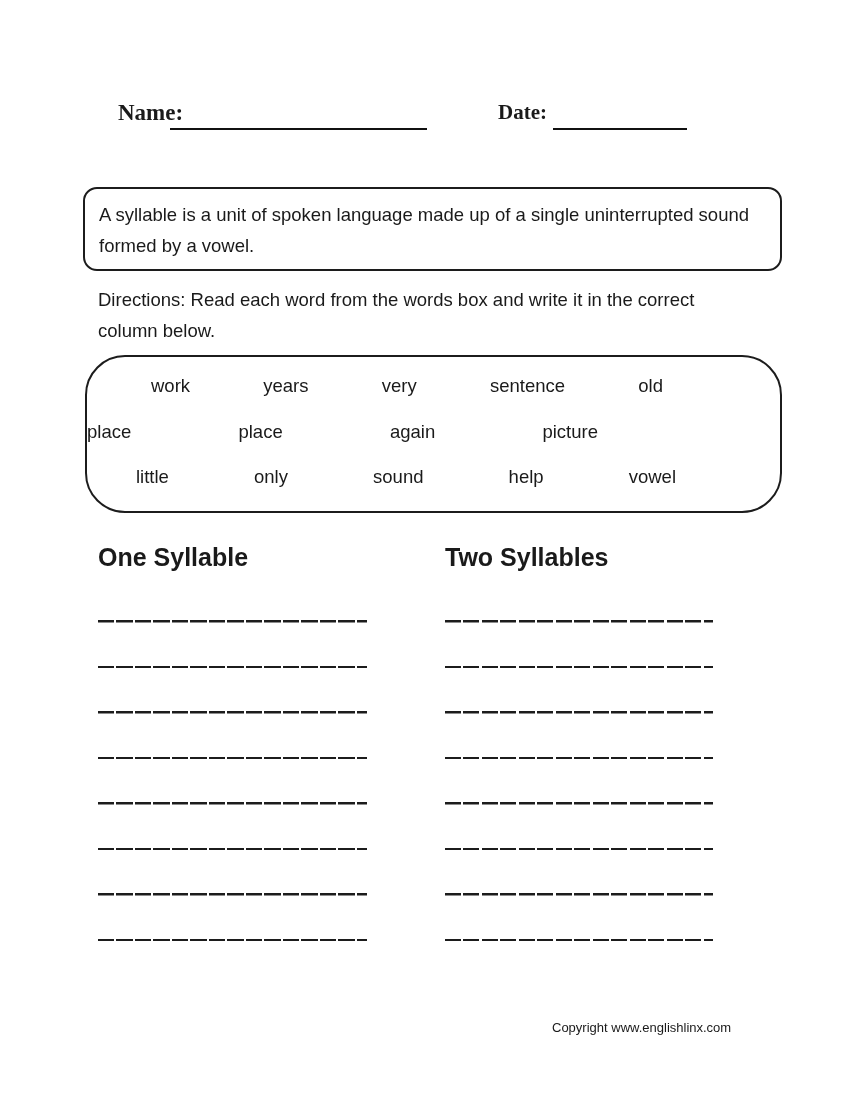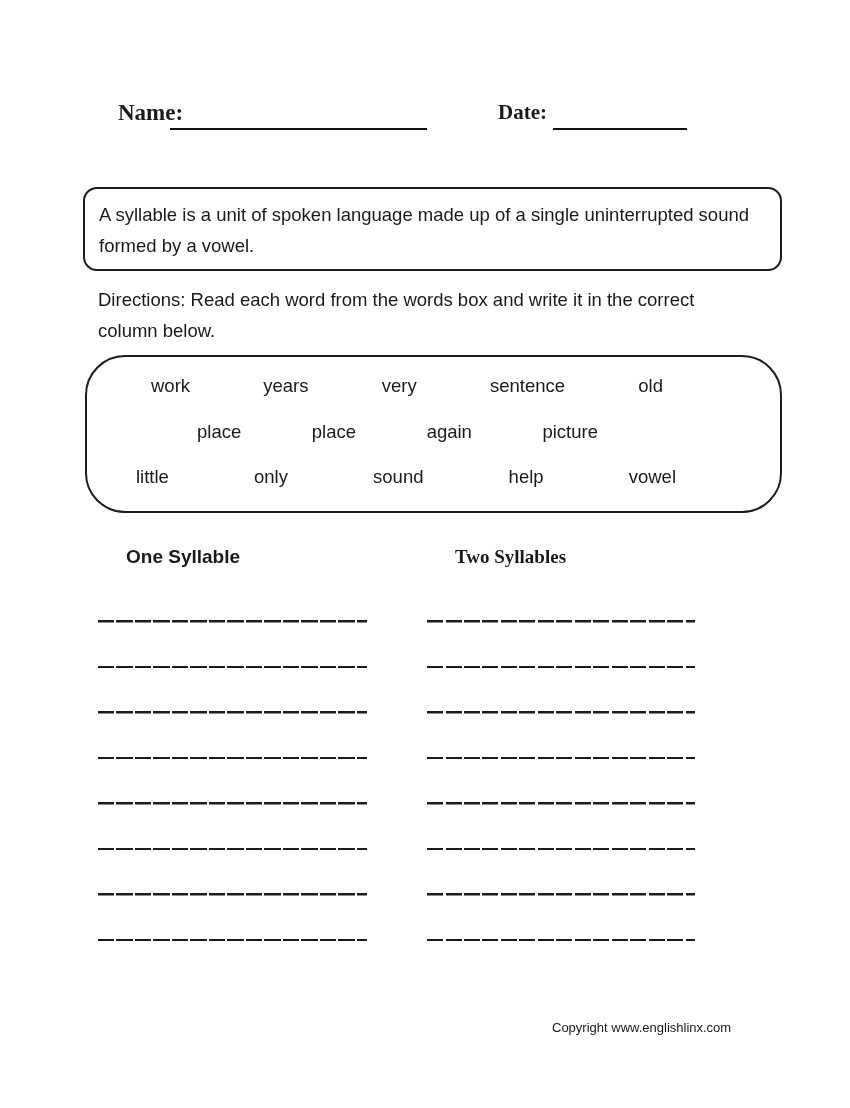--- a/index.html
+++ b/index.html
@@ -67,28 +67,28 @@
     box-sizing: border-box;
     border: 2.5px solid #1c1c1c;
     border-radius: 40px;
   }
   .word-row {
     position: absolute; left: 0; right: 0;
     display: flex; justify-content: space-between;
     font-size: 18.5px; line-height: 32px;
   }
   .word-row[data-row-index="0"] { top: 13px;  padding-left: 64px;  padding-right: 117px; }
-  .word-row[data-row-index="1"] { top: 59px;  padding-left: 110px; padding-right: 182px; }
+  .word-row[data-row-index="1"] { top: 59px;  padding-right: 182px; }
   .word-row[data-row-index="2"] { top: 104px; padding-left: 49px;  padding-right: 104px; gap: 44px; }
 
   
   .answer-col { position: absolute; top: 545px; }
   .answer-col[data-col-index="0"] { left: 98px;  width: 269px; }
-  .answer-col[data-col-index="1"] { left: 427px; width: 268px; font-family: Liberation Serif, serif; }
-  .col-header { font-size: 19px; font-weight: bold; line-height: 24px; margin-left: 28px; }
+  .answer-col[data-col-index="1"] { left: 445px; width: 268px; }
+  .col-header { font-size: 25px; font-weight: bold; line-height: 24px; }
   .blank-lines { margin-top: 8px; }
   .blank-line {
     height: 45.5px;
     background-image: repeating-linear-gradient(90deg, #1c1c1c 0px, #1c1c1c 16px, rgba(255,255,255,0) 16px, rgba(255,255,255,0) 18.5px);
     background-size: 100% 2.5px;
     background-repeat: no-repeat;
     background-position: left bottom;
   }
 
   

